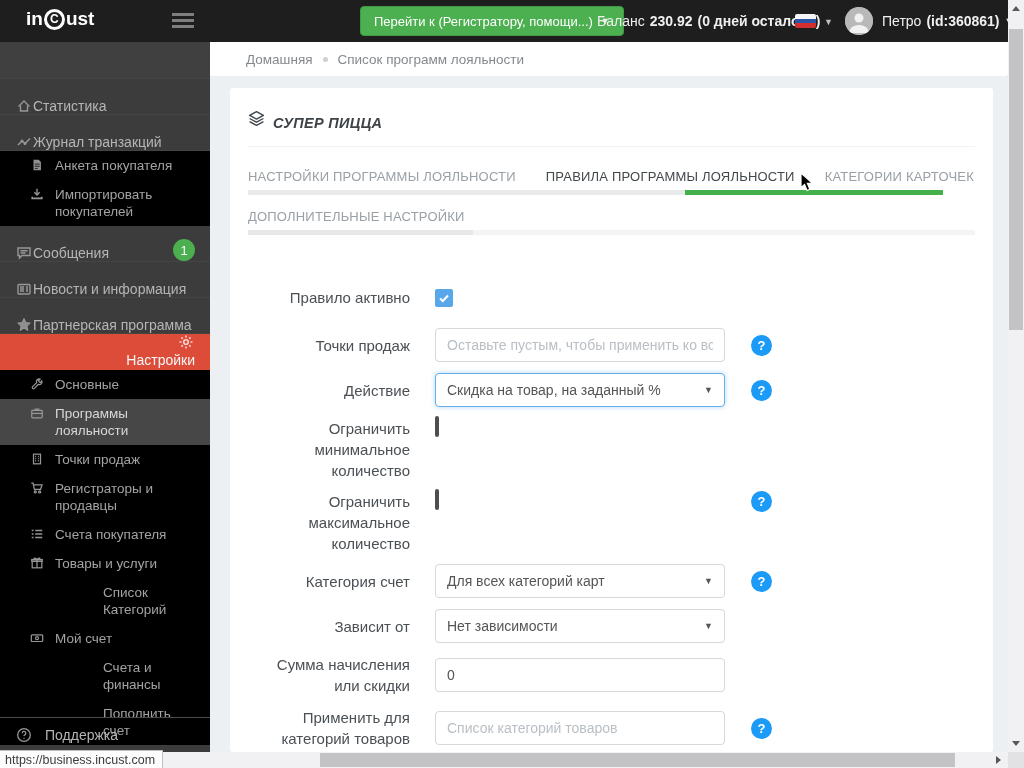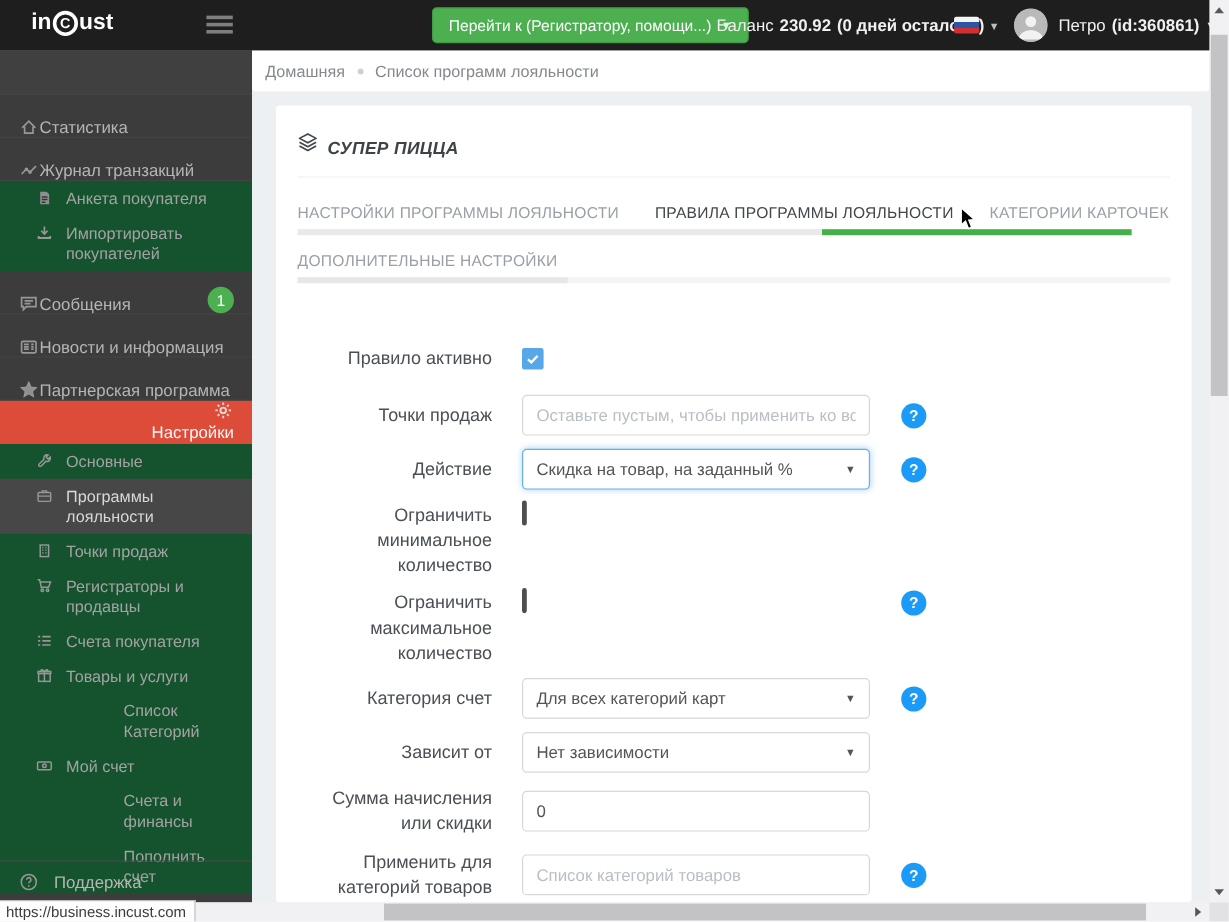--- a/index.html
+++ b/index.html
@@ -25,30 +25,30 @@
 
   
   .sidebar { position:absolute; left:0; top:42px; width:210px; height:710px; background:#3c3c3c; color:#b5b5b5; font-size:14px; }
   .side-top { height:37px; background:#404040; border-bottom:1px solid #474747; }
   .side-item { display:flex; align-items:flex-end; padding:0 15px; height:36px; border-bottom:1px solid #444444; cursor:pointer; }
   .side-item.open { background:#2f2f2f; }
   .side-item.active { background:#dd4b39; color:#f7f7f7; border-bottom-color:#dd4b39;flex-direction:column; }
   .side-item.active .sicon svg { stroke:#f3d4cf; }
   .sicon { width:18px; display:flex; justify-content:center; flex:0 0 18px; }
   .sicon svg { stroke:#979797; }
-  .submenu { background:#14532d; }
+  .submenu { background:#000000; }
   .sub-item { display:flex; align-items:flex-start; gap:9px; padding:6px 10px 6px 28px; min-height:29px; color:#a3a3a3; font-size:13.5px; line-height:17px; cursor:pointer; }
   .sub-item .sicon { margin-top:1px; }
   .sub-item.selected { background:#474747; color:#d8d8d8; }
   .sub2 { padding-left:79px;margin-left:24px; }
   .badge { margin-left:auto; background:#4caf50; color:#fff; width:22px; height:22px; border-radius:50%; display:flex; align-items:center; justify-content:center; font-size:13px; }
   .side-support { position:absolute; left:0; right:0; bottom:0; height:35px; border-top:1px solid #4a4a4a; display:flex; align-items:center; gap:12px; padding:12px 15px; cursor:pointer; }
 
   
-  .breadcrumb-bar { position:absolute; left:210px; top:42px; width:798px; height:34px; background:#fff; display:flex; align-items:center; gap:10px; padding-left:11px; font-size:13.5px; color:#85898d; border-radius:0 0 3px 3px; z-index:2; }
+  .breadcrumb-bar { position:absolute; left:210px; top:42px; width:798px; height:34px; background:#fff; display:flex; align-items:center; gap:10px; padding-left:36px; font-size:13.5px; color:#85898d; border-radius:0 0 3px 3px; z-index:2; }
   .bc-dot { width:5px; height:5px; border-radius:50%; background:#ccd1d4; }
 
   .card { position:absolute; left:230px; top:88px; width:763px; height:664px; background:#fff; border-radius:3px; padding:0 18px; z-index:1; }
   .card-header { padding-top:22px; display:flex; align-items:flex-end; gap:8px;font-style:italic; }
   .card-title { font-weight:bold; font-size:14.5px; color:#3e4347; letter-spacing:0.3px; }
   .header-divider { margin-top:15px; height:1px; background:#f0f2f3; }
 
   .tabs-row { position:relative; display:flex; gap:30px; margin-top:22px; height:26px; font-size:13px; font-weight:normal; letter-spacing:0.2px; }
   .tab { color:#9aa0a5; text-transform:uppercase; cursor:pointer; white-space:nowrap; }
   .tab.active { color:#42474b; }

